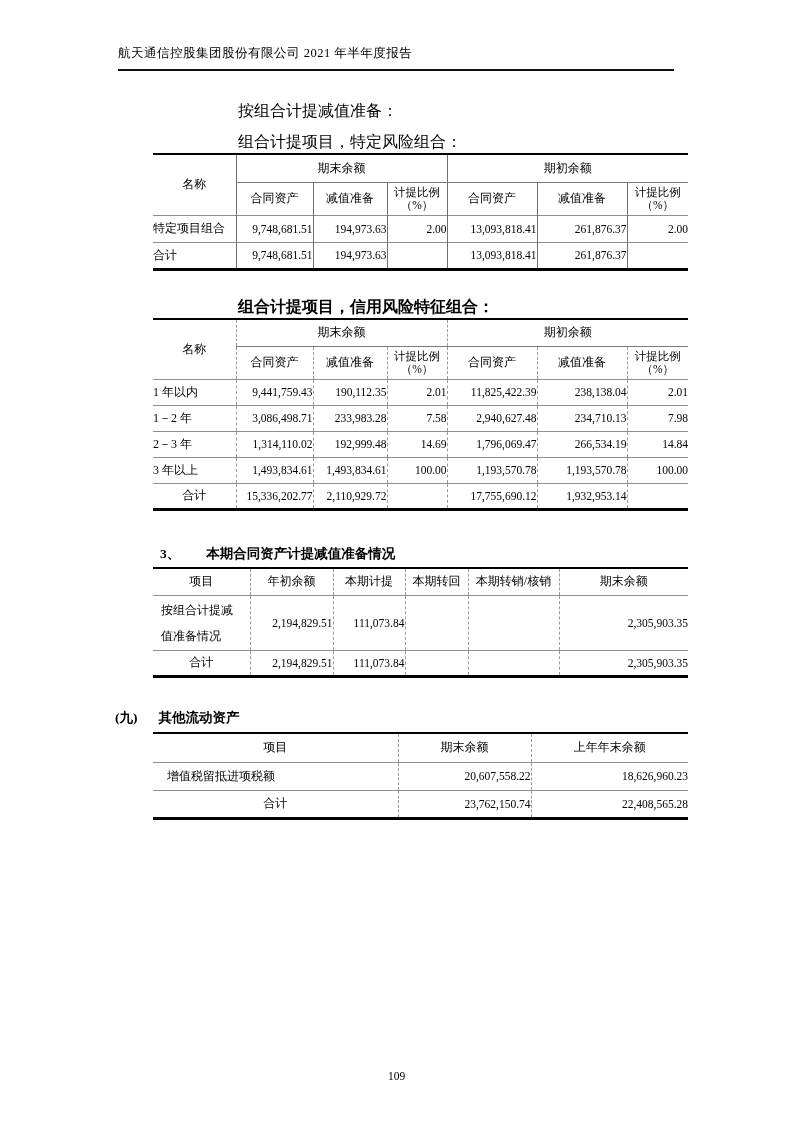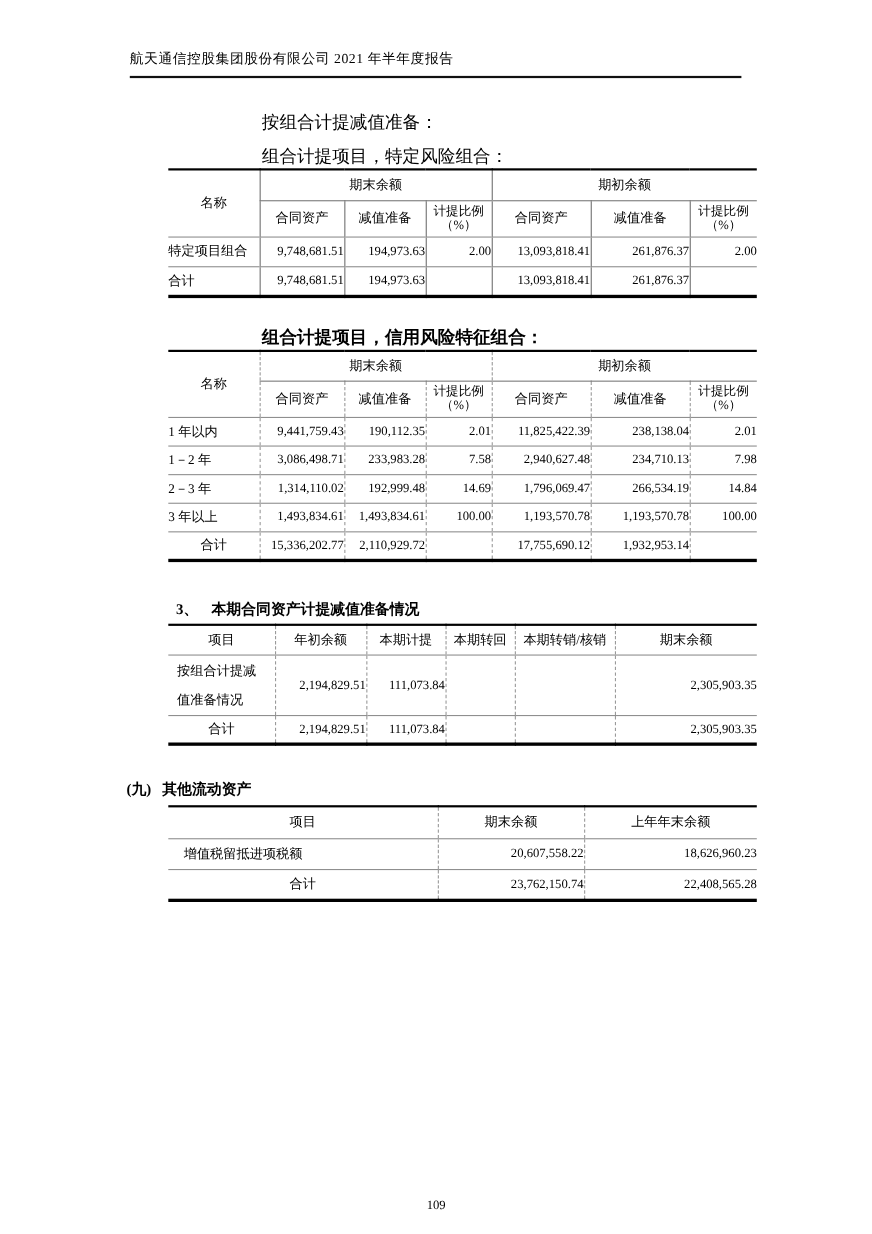--- a/index.html
+++ b/index.html
@@ -7,21 +7,21 @@
         font-family:"Liberation Serif","DejaVu Serif",serif;color:#000;overflow:hidden;}
 
   .doc-header{position:absolute;top:45px;left:118px;width:556px;text-align:left;
               font-size:12.5px;letter-spacing:.5px;padding-bottom:7px;border-bottom:2px solid #111;}
 
   .lead{position:absolute;left:222px;font-size:16px;margin-left:16px;}
   .lead1{top:101px;} .lead2{top:132px;} .lead3{top:297px;font-weight:bold;}
 
   .sec-bold{position:absolute;font-weight:bold;font-size:13.5px;}
   .sec3{top:545px;left:160px;} .sec9{top:709px;left:115px;}
-  .sec-gap{margin-left:12px;} .sec-gap2{margin-left:10px;}
+  .sec-gap{margin-left:26px;} .sec-gap2{margin-left:21px;}
 
   table.tbl{position:absolute;left:153px;width:535px;border-collapse:collapse;table-layout:fixed;
             border-top:2px solid #000;border-bottom:3px solid #000;font-size:12px;}
   .tbl th{font-weight:normal;text-align:center;padding:0;}
   .tbl td{padding:0;}
   .tbl td.vl,.tbl th.vl{border-left:1px solid #707070;}
   .tbl.dashed td.vl,.tbl.dashed th.vl{border-left:1px dashed #9a9a9a;}
   .tbl thead th.grp{border-bottom:1px solid #7a7a7a;}
   .tbl tbody td{border-top:1px solid #8f8f8f;}
   .rh{display:block;line-height:13px;font-size:11.5px;}
@@ -29,21 +29,21 @@
   .ctr{text-align:center;}
   .num{text-align:right;padding-right:7px;font-size:11.5px;white-space:nowrap;}
 
   #t1{top:153px;} #t2{top:318px;} #t3{top:567px;} #t4{top:732px;}
   #t1 thead tr.g{height:28px;} #t1 thead tr.sub{height:33px;} #t1 tbody tr{height:27px;}
   #t2 thead tr.g{height:27px;} #t2 thead tr.sub{height:33px;} #t2 tbody tr{height:26px;}
   #t3 thead tr{height:27px;} #t3 tbody tr{height:26px;margin-top:12px;} #t3 tbody tr.tall{height:55px;}
   #t3 tbody tr.tall td.lbl{padding-right:12px;padding-left:8px;line-height:26px;}
   #t4 thead tr{height:29px;} #t4 tbody tr{height:28px;}
 
-  .footer{position:absolute;top:1070px;left:0;width:100%;text-align:center;font-size:11.5px;margin-top:20px;}
+  .footer{position:absolute;top:1070px;left:0;width:100%;text-align:center;font-size:11.5px;}
 </style>
 </head>
 <body>
 
 <div class="page">
 
   <div class="doc-header">
     <span>航天通信控股集团股份有限公司 2021 年半年度报告</span>
   </div>
 

